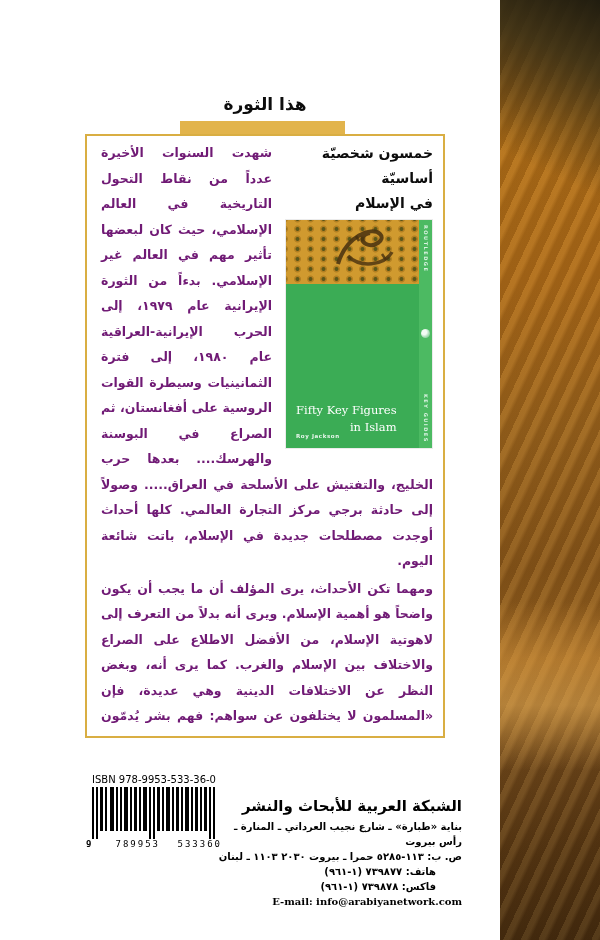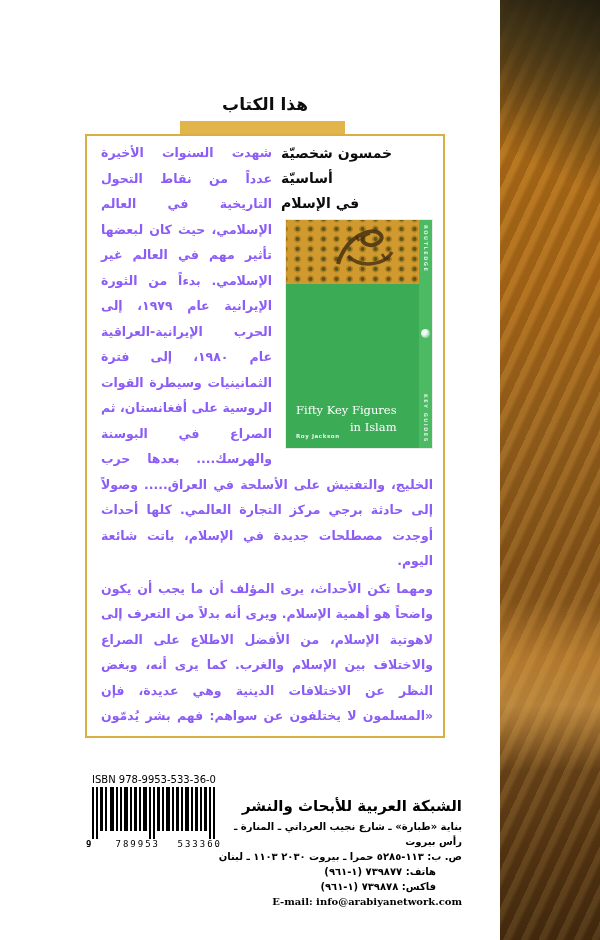--- a/index.html
+++ b/index.html
@@ -28,21 +28,21 @@
   }
 
   
   .main-box {
     position:absolute; left:85px; top:134px; width:360px; height:604px;
     box-sizing:border-box; border:2px solid #d9ae43; background:#fff;
     padding:4px 10px 6px 10px; direction:rtl; overflow:hidden;
   }
   .cover-block { float:right; width:152px; margin-left:9px; margin-bottom:4px; }
   .box-title {
-    font-size:14px; font-weight:bold; text-align:left; line-height:25px;
+    font-size:14px; font-weight:bold; text-align:right; line-height:25px;
     padding-top:1px; color:#0d0d0d;
   }
   .mini-cover { width:146px; height:228px; margin:4px 1px 0 auto; position:relative; box-shadow:0 0 0 1px rgba(0,0,0,0.08); }
   .cover-pattern {
     position:absolute; top:0; left:0; right:0; height:64px; background:#d09a2f; overflow:hidden;
     background-image:
       radial-gradient(circle, rgba(88,86,24,0.95) 0 1.6px, rgba(0,0,0,0) 2.3px),
       radial-gradient(circle, rgba(170,120,30,0.8) 0 3px, rgba(0,0,0,0) 4px);
     background-size:13px 10px, 13px 10px;
     background-position:5px 4px, 5px 4px;
@@ -66,21 +66,21 @@
     position:absolute; left:10px; top:118px; color:#ffffff;
     font-family:"DejaVu Serif", serif; font-size:11.5px; line-height:17px;
   }
   .cover-author {
     position:absolute; left:10px; bottom:9px; color:#eaf7ee;
     font-size:5.5px; font-weight:bold; letter-spacing:0.6px;
   }
 
   .para {
     margin:0 0 2px 4px; font-size:12.5px; line-height:25.5px; font-weight:bold;
-    text-align:justify; color:#8b5cf6;
+    text-align:justify; color:#701a75;
   }
 
   
   .barcode-block { position:absolute; left:86px; top:774px; width:136px; text-align:center; }
   .isbn { font-size:10px; color:#000; margin-bottom:2px; white-space:nowrap; }
   .barcode { position:relative; height:62px; }
   .barcode svg { display:block; }
   .digits {
     position:absolute; bottom:0; left:0; right:0; display:flex;
     font-family:"DejaVu Sans Mono", monospace; font-size:9px; color:#000;
@@ -99,21 +99,21 @@
   .email {
     direction:ltr; text-align:right; font-family:"DejaVu Serif", serif;
     font-size:10px; font-weight:bold; line-height:15px;
   }
 </style>
 </head>
 <body>
 
 <div class="side-strip"></div>
 
-<div class="header-title">هذا الكتاب</div>
+<div class="header-title">هذا الثورة</div>
 <div class="header-tab"></div>
 
 <div class="main-box">
   <div class="cover-block">
     <div class="box-title">
       <span>خمسون شخصيّة أساسيّة</span><br>
       <span>في الإسلام</span>
     </div>
     <div class="mini-cover">
       <div class="cover-pattern">

